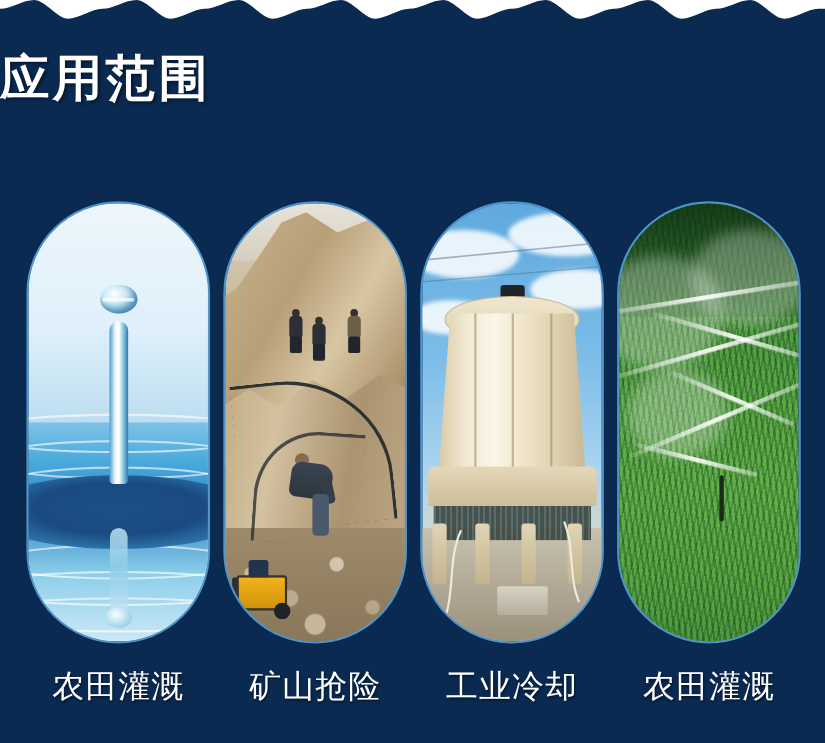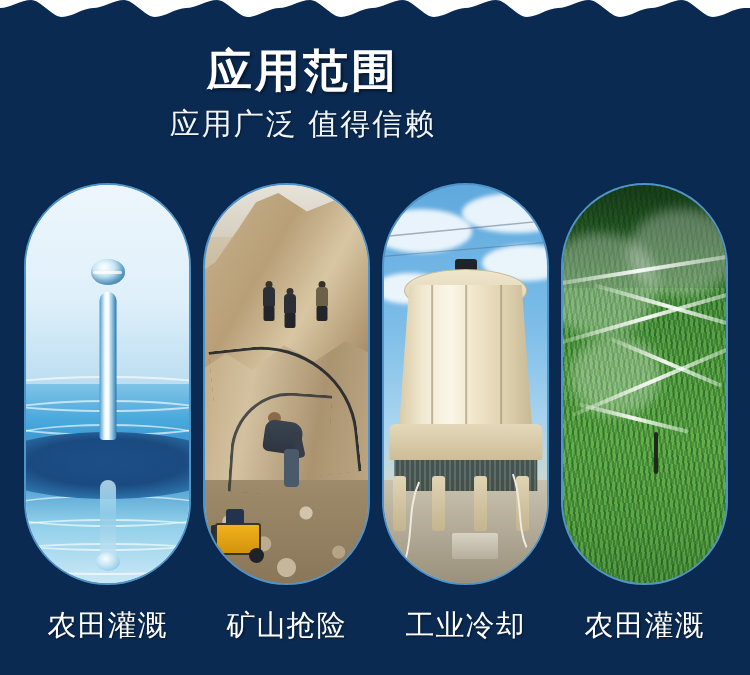--- a/index.html
+++ b/index.html
@@ -9,21 +9,21 @@
     font-family:"Liberation Sans","DejaVu Sans",sans-serif;
     overflow:hidden;
     position:relative;
   }
   #stage { position:relative; width:750px; height:675px; background:#0a2a52; overflow:hidden; }
 
   
   .wave-top { position:absolute; top:0; left:0; width:750px; height:26px; z-index:5; }
 
   
-  .title-block { position:absolute; top:44px; left:0; width:606px; text-align:center; z-index:4; }
+  .title-block { position:absolute; top:44px; left:0; width:606px; z-index:4; }
   .main-title {
     font-size:45px; font-weight:bold; color:#ffffff; letter-spacing:3px;
     line-height:1.18; text-shadow:2px 2px 3px rgba(0,0,0,.45);
   }
   .sub-title {
     margin-top:7px; font-size:30px; font-weight:normal; color:#f2f6fb;
     letter-spacing:2px; line-height:1.3; text-shadow:1px 1px 2px rgba(0,0,0,.4);
   }
 
   
@@ -237,21 +237,20 @@
              C 444,17 455,8 465,8 C 475,8 486,0 496,0
              C 506,0 517,17 527,17 C 537,17 548,8 558,8
              C 568,8 579,0 589,0 C 599,0 610,17 620,17
              C 630,17 641,8 651,8 C 661,8 672,0 682,0
              C 692,0 703,17 713,17 C 723,17 734,8 744,8
              C 748,8 750,8 750,8 L750,0 L0,0 Z" fill="#ffffff"></path>
   </svg>
 
   <div class="title-block">
     <div class="main-title">应用范围</div>
-    <div class="sub-title">应用广泛 值得信赖</div>
   </div>
 
   <div class="panels">
 
     <div class="panel p1" style="left:0px;">
       <div class="art">
         <div class="sky"></div>
         <div class="water"></div>
         <div class="ring" style="top:48%;width:168%;height:9%;border-width:2px;"></div>
         <div class="ring" style="top:54%;width:150%;height:9%;border-width:2px;"></div>

